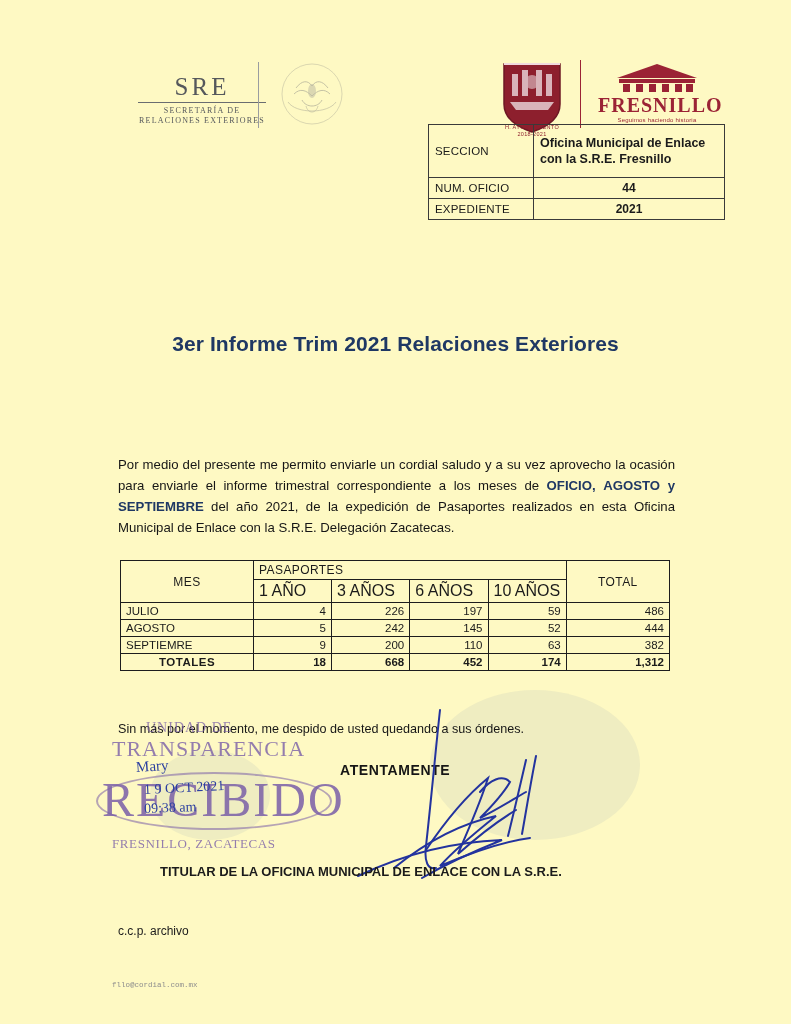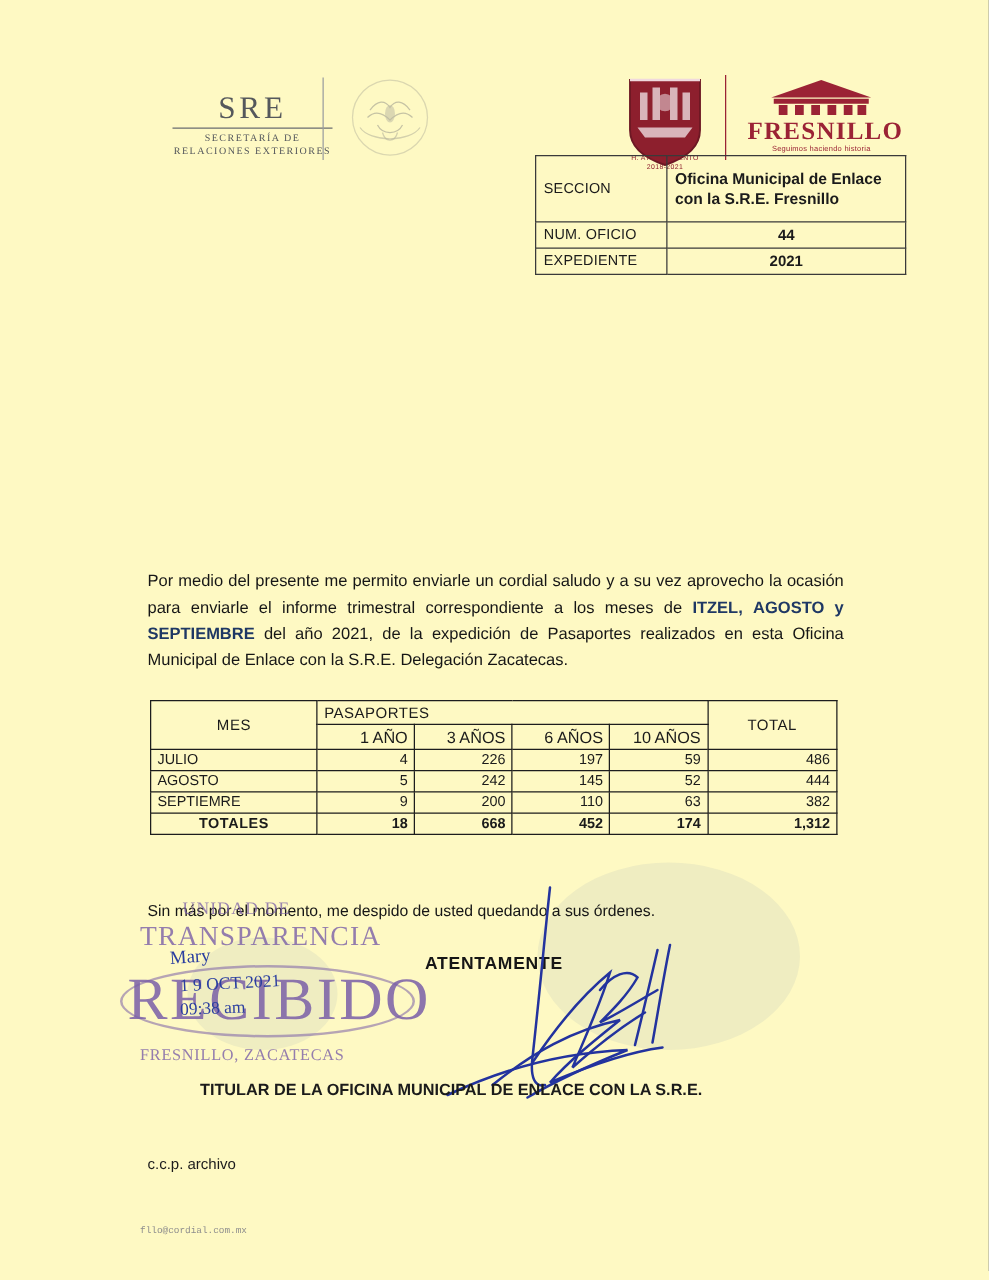--- a/index.html
+++ b/index.html
@@ -209,23 +209,23 @@
     font-size: 12px;
   }
   .dt-total-head {
     width: 94px;
     text-align: center;
     font-weight: bold;
     letter-spacing: .4px;
     font-size: 12px;
   }
   .dt-sub {
-    text-align: right;
-    font-weight: bold;
-    font-size: 13px;
+    text-align: left;
+    font-weight: bold;
+    font-size: 16px;
     width: 68px;
   }
   .dt-month {
     text-align: left;
     font-size: 11.5px;
     padding-left: 6px;
   }
   .dt-num {
     text-align: right;
     padding-right: 8px;
@@ -497,23 +497,24 @@
       <td class="info-label">NUM. OFICIO</td>
       <td class="info-value">44</td>
     </tr>
     <tr>
       <td class="info-label">EXPEDIENTE</td>
       <td class="info-value">2021</td>
     </tr>
   </tbody>
     </table>
 
+  <div class="doc-title">3er Informe Trim 2021 Relaciones Exteriores</div>
 
   <div class="body-text">
-    <span>Por medio del presente me permito enviarle un cordial saludo y a su vez aprovecho la ocasión para enviarle el informe trimestral correspondiente a los meses de </span><b>ITZEL,</b>
+    <span>Por medio del presente me permito enviarle un cordial saludo y a su vez aprovecho la ocasión para enviarle el informe trimestral correspondiente a los meses de </span><b>OFICIO,</b>
     <b>AGOSTO y SEPTIEMBRE</b><span> del año 2021, de la expedición de Pasaportes realizados en esta Oficina Municipal de Enlace con la S.R.E. Delegación Zacatecas.</span>
   </div>
 
   <table class="data-table">
     <tbody>
         <tr>
       <td class="dt-mes-head" rowspan="2">MES</td>
       <td class="dt-pasaportes" colspan="4">PASAPORTES</td>
       <td class="dt-total-head" rowspan="2">TOTAL</td>
     </tr>

